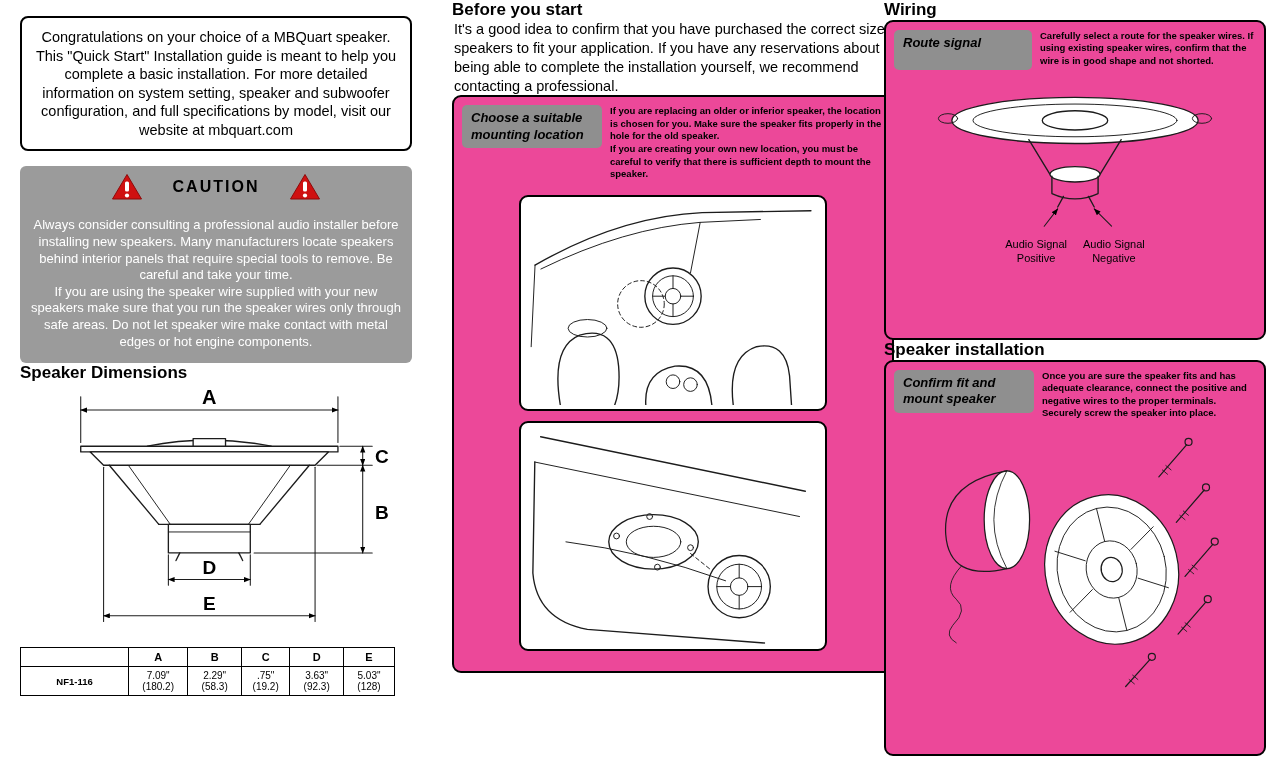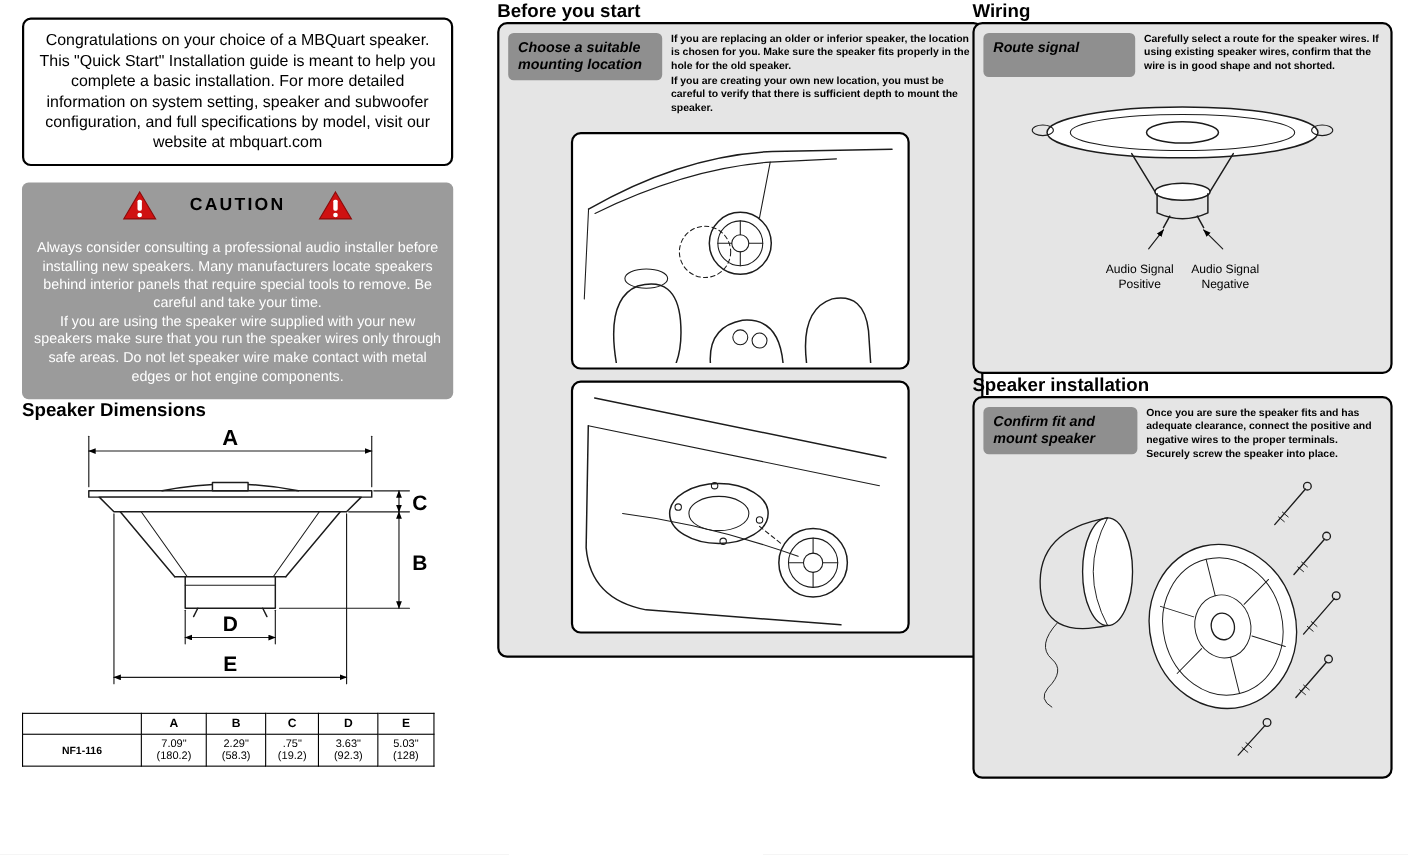--- a/index.html
+++ b/index.html
@@ -42,24 +42,24 @@
     border-collapse:collapse; margin-top:8px; width:375px;
     font-size:10px; text-align:center;
   }
   table.dims th, table.dims td { border:1px solid #000; padding:3px 2px; }
   table.dims th { font-size:11px; font-weight:bold; height:16px; }
   table.dims td.model { font-weight:bold; font-size:9.5px; width:108px; }
   table.dims td { height:20px;margin-top:13px; }
 
   .para { font-size:14.5px; line-height:1.3; margin:0 0 0 2px; }
 
-  .panel { border:2px solid #000; border-radius:9px; padding:8px; background:#e5e5e5; }
+  .panel { border:2px solid #000; border-radius:9px; padding:8px; background:#ec4899; }
   .panel-mount   { height:578px; }
   .panel-wiring  { height:320px; position:relative; }
-  .panel-install { height:348px; }
+  .panel-install { height:396px; }
 
   .tag-row { display:flex; gap:8px; align-items:flex-start; }
   .tagbox {
     background:#8f8f8f; border-radius:5px; padding:5px 9px;
     font-weight:bold; font-style:italic; font-size:13px; line-height:1.25;
     color:#000; flex:0 0 auto;
   }
   .tag-mount   { width:140px; }
   .tag-wiring  { width:138px; min-height:40px; }
   .tag-install { width:140px; }
@@ -192,20 +192,21 @@
         <td>3.63"(92.3)</td>
         <td>5.03"(128)</td>
       </tr>
     </tbody>
       </table>
   </div>
 
   <div class="col col-mid">
 
     <h2 class="sec h-before">Before you start</h2>
+    <p class="para">It's a good idea to confirm that you have purchased the correct size speakers to fit your application. If you have any reservations about being able to complete the installation yourself, we recommend contacting a professional.</p>
 
 
     <div class="panel panel-mount">
       <div class="tag-row">
         <div class="tagbox tag-mount">Choose a suitable mounting location</div>
         <div class="smalltext">
           <p>If you are replacing an older or inferior speaker, the location is chosen for you. Make sure the speaker fits properly in the hole for the old speaker.</p>
           <p>If you are creating your own new location, you must be careful to verify that there is sufficient depth to mount the speaker.</p>
         </div>
       </div>

